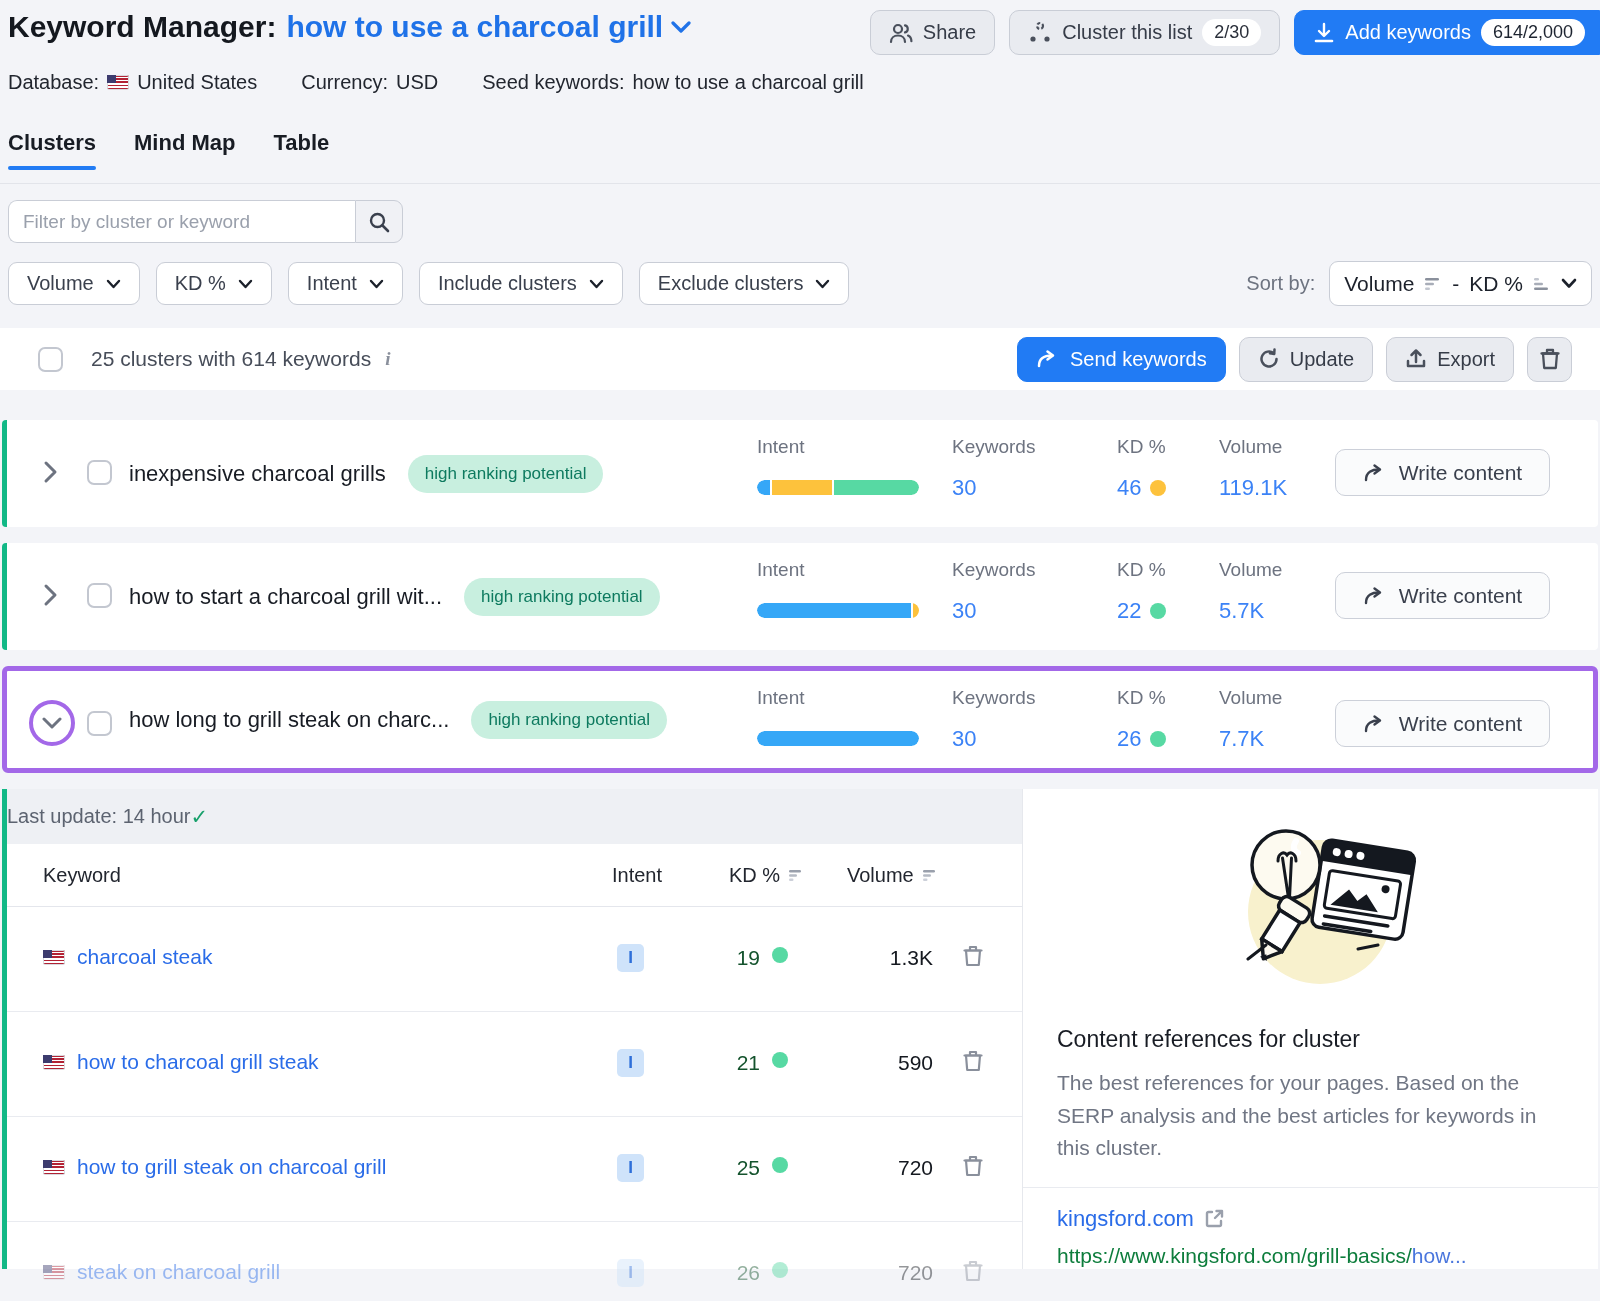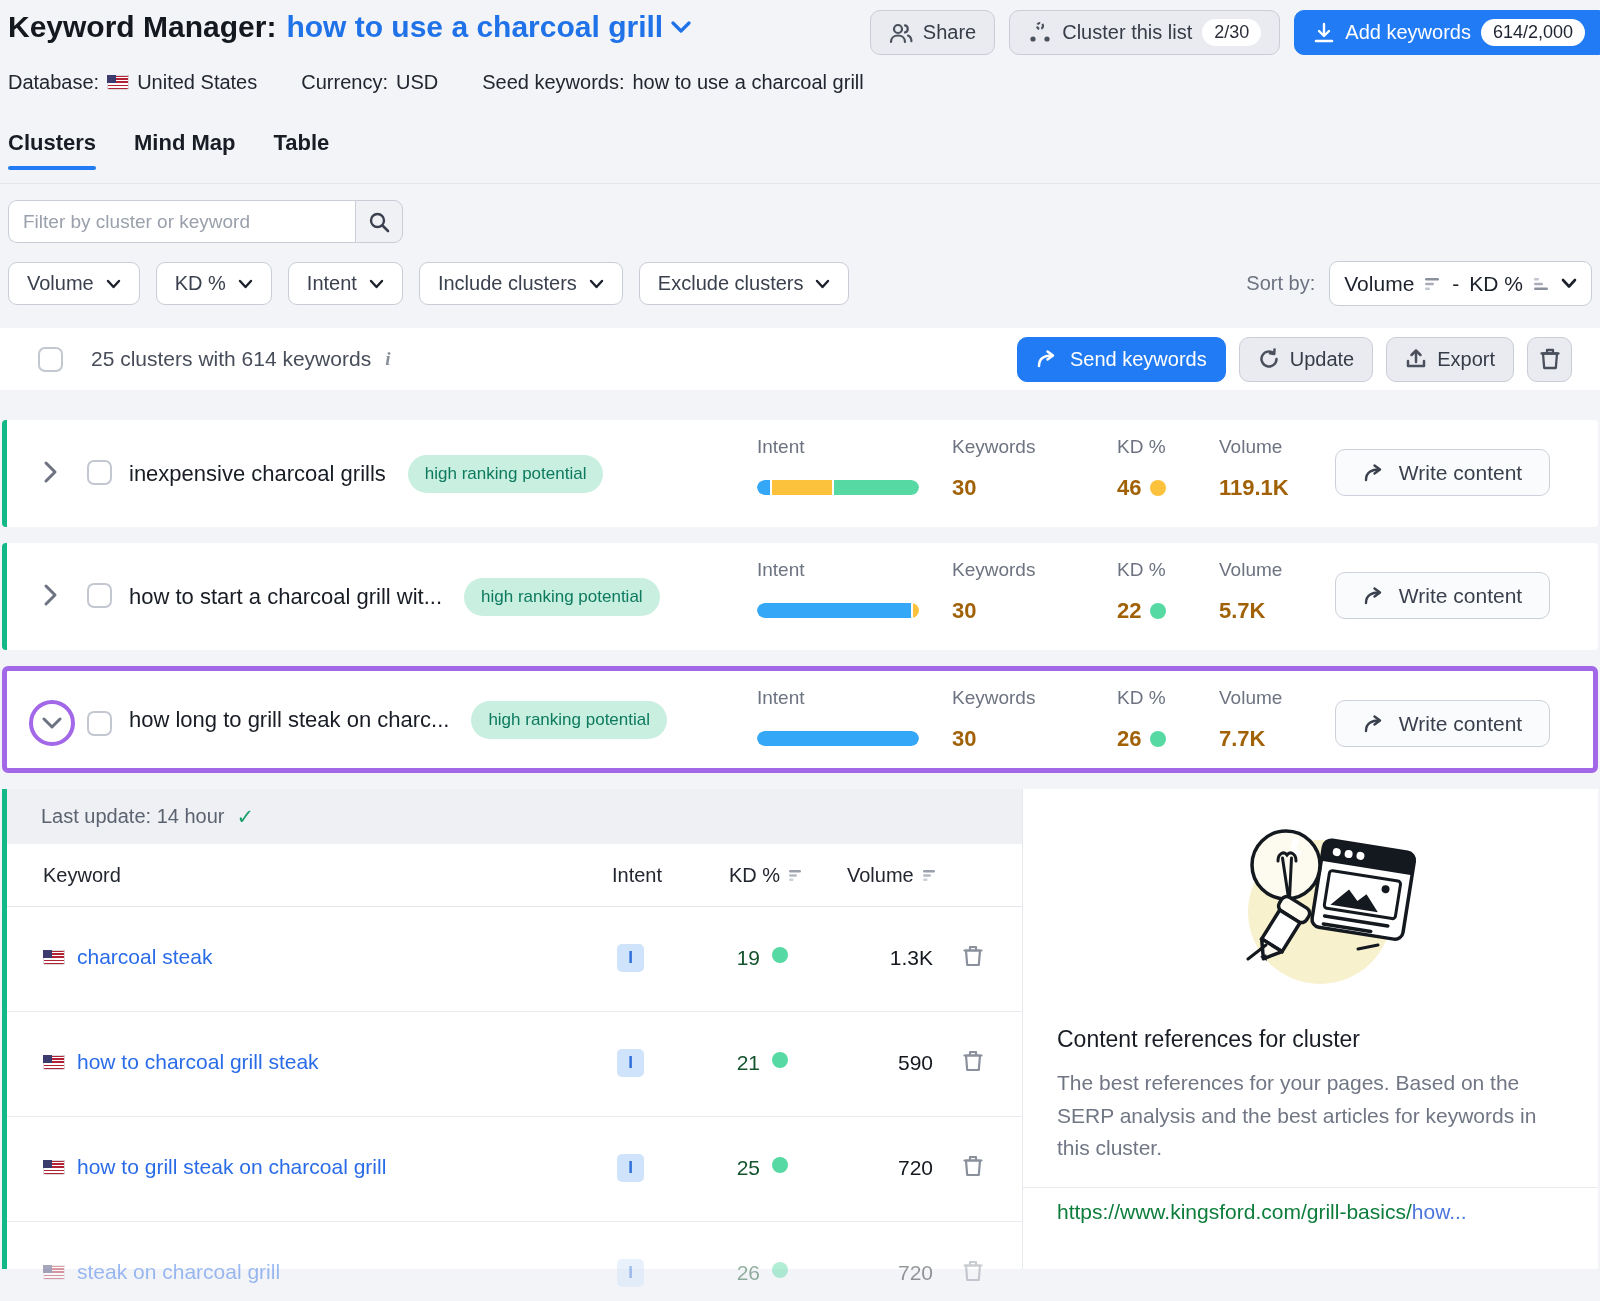--- a/index.html
+++ b/index.html
@@ -70,38 +70,38 @@
   .cluster-card.highlighted { border:5px solid #a368e8; border-radius:6px; }
   .c-chevron { position:absolute; left:36px; top:40px; cursor:pointer; }
   .c-circle-chevron { position:absolute; left:22px; top:29px; width:46px; height:46px; border:4px solid #a368e8;
                       border-radius:50%; display:flex; align-items:center; justify-content:center; cursor:pointer; background:#fff;}
   .c-check { position:absolute; left:80px; top:40px; }
   .c-main { position:absolute; left:122px; top:0; height:100%; display:flex; align-items:center; gap:22px; }
   .c-name { font-size:22px; color:#181c24; white-space:nowrap; }
   .c-tag { background:#c8efdf; color:#0d7a5f; font-size:17px; padding:9px 17px; border-radius:999px; white-space:nowrap; }
   .col { position:absolute; top:16px; }
   .col-label { font-size:19px; color:#6d7380; }
-  .col-value { font-size:22px; color:#a16207; margin-top:17px; display:flex; align-items:center; gap:9px;font-weight:bold; }
+  .col-value { font-size:22px; color:#3b82f6; margin-top:17px; display:flex; align-items:center; gap:9px; }
   .col-intent { left:750px; } .col-keywords { left:945px; } .col-kd { left:1110px; } .col-vol { left:1212px; }
   .intent-bar { margin-top:22px; width:162px; height:15px; border-radius:8px; overflow:hidden; display:flex; gap:2px; }
   .intent-bar span { height:100%; }
   .intent-bar span:first-child { border-radius:8px 0 0 8px; }
   .intent-bar span:last-child { border-radius:0 8px 8px 0; }
   .intent-bar span:only-child { border-radius:8px; }
   .dot { width:16px; height:16px; border-radius:50%; display:inline-block; }
   .write-btn { position:absolute; left:1328px; top:29px; width:215px; height:47px; background:#fafbfc;
                border:1px solid #ccd0d9; border-radius:10px; display:flex; align-items:center; justify-content:center;
                gap:12px; font-size:21px; color:#3a404d; cursor:pointer; }
 
   
   .expanded { margin:14px 2px 0 2px; display:flex; align-items:stretch; height:480px;
               border-left:5px solid #12b886; background:#fff; }
   .exp-left { width:1015px; flex:none; position:relative; }
-  .last-update { height:55px; background:#eef0f4; display:flex; align-items:center; gap:12px;
-                 padding-left:34px; font-size:20px; color:#5c6370; }
+  .last-update { height:55px; background:#eef0f4; display:flex; align-items:center; 
+                 font-size:20px; color:#5c6370; }
   .check-green { color:#17a06b; font-size:21px; font-weight:bold; }
   .kw-header { position:relative; height:63px; border-bottom:1px solid #e4e6ec;padding-left:48px; }
   .kw-header .h { position:absolute; top:20px; font-size:20px; color:#22262f; display:flex; gap:8px; align-items:center;}
   .h-keyword { left:36px; } .h-intent { left:605px; } .h-kd { left:722px; } .h-vol { left:840px; }
   .kw-row { position:relative; height:105px; border-bottom:1px solid #e9ebf0; }
   .kw-row.faded { opacity:0.45; }
   .kw-link { position:absolute; left:36px; top:38px; display:flex; align-items:center; gap:12px;
              font-size:21px; color:#2a6ce8; cursor:pointer; white-space:nowrap; }
   .intent-badge { position:absolute; left:610px; top:37px; width:27px; height:28px; background:#cfe3fa; border-radius:5px;
                   color:#2e6fd9; font-size:17px; font-weight:bold; display:flex; align-items:center; justify-content:center; }
@@ -535,19 +535,26 @@
           <rect x="68" y="84" width="32" height="16" rx="6" fill="#fdfaf0" stroke="#14181f" stroke-width="3.5"></rect>
           <rect x="72" y="100" width="24" height="34" fill="#fff" stroke="#14181f" stroke-width="3.5"></rect>
           <path d="M72 134 l12 16 l12 -16 Z" fill="#fdfaf0" stroke="#14181f" stroke-width="3.5" stroke-linejoin="round"></path>
           <path d="M80 150 l4 -5.5 l4 5.5 Z" fill="#14181f"></path>
         </g>
         <path d="M58 128 l-18 14 M150 132 l20 -4" stroke="#14181f" stroke-width="3" stroke-linecap="round"></path>
       </svg>
       <div class="ref-title">Content references for cluster</div>
       <div class="ref-desc">The best references for your pages. Based on the SERP analysis and the best articles for keywords in this cluster.</div>
       <div class="ref-divider"></div>
+      <div class="ref-link">
+        <span>kingsford.com</span>
+        <svg width="21" height="21" viewBox="0 0 21 21">
+            <path d="M8 4H4.5A1.5 1.5 0 0 0 3 5.5v11A1.5 1.5 0 0 0 4.5 18h11a1.5 1.5 0 0 0 1.5-1.5V13" fill="none" stroke="#9aa0ac" stroke-width="2.4" stroke-linecap="round"></path>
+            <path d="M11 10 L18 3 M12.5 3H18v5.5" fill="none" stroke="#9aa0ac" stroke-width="2.4" stroke-linecap="round" stroke-linejoin="round"></path>
+          </svg>
+      </div>
       <div class="ref-url">
         <span>https://www.kingsford.com/grill-basics/</span><span class="u-blue">how...</span>
       </div>
     </div>
   </div>
 
 </div>
 
 </body></html>

